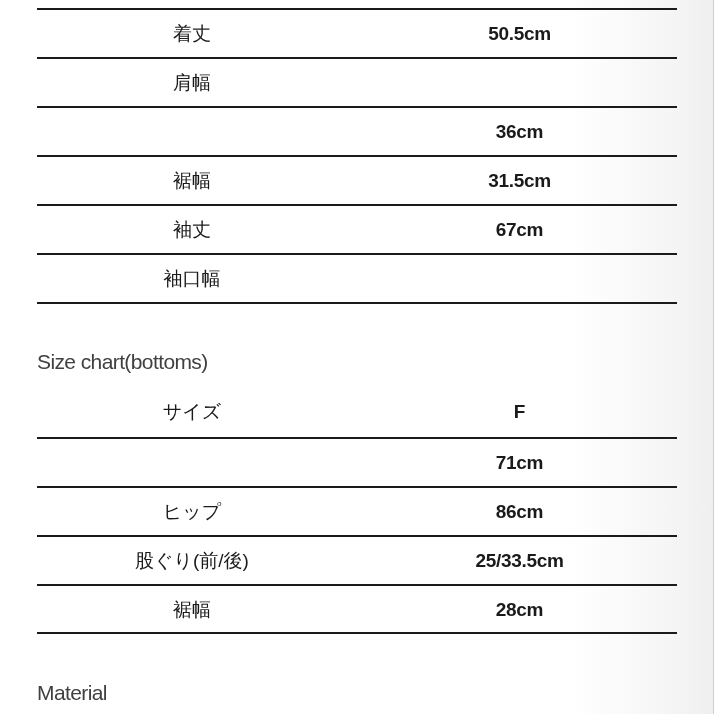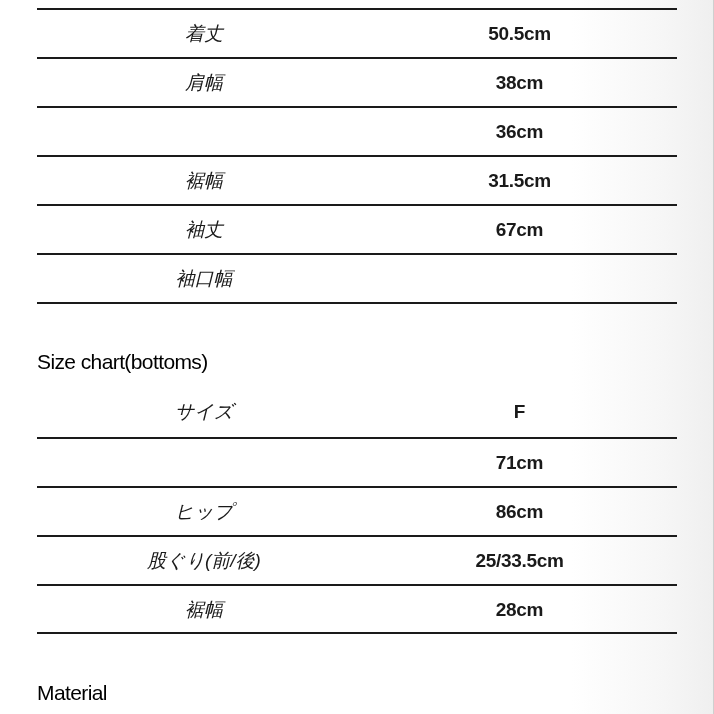--- a/index.html
+++ b/index.html
@@ -4,38 +4,37 @@
   <style>
     html, body { margin: 0; padding: 0; }
     body {
       width: 714px; height: 714px; overflow: hidden; position: relative;
       background: linear-gradient(90deg, #ffffff 0%, #ffffff 80%, #f6f6f6 93%, #efefef 100%);
       font-family: "Liberation Sans", "DejaVu Sans", sans-serif;
       color: #1a1a1a;
     }
     .rule { position: absolute; left: 37px; width: 640px; height: 2px; background: #1a1a1a; }
     .row { position: absolute; left: 37px; width: 640px; height: 47px; display: flex; align-items: center; }
-    .cell-label { position: absolute; left: 12px; width: 310px; text-align: center; font-size: 19px; font-style: italic; }
+    .cell-label { position: absolute; left: 0; width: 310px; text-align: center; font-size: 19px; }
     .cell-value { position: absolute; left: 370px; width: 225px; text-align: center; font-size: 19px; letter-spacing: -0.3px; font-weight: bold; }
-    .heading { position: absolute; left: 37px; font-size: 21px; letter-spacing: -0.6px; color: #000000; }
+    .heading { position: absolute; left: 37px; font-size: 21px; letter-spacing: -0.6px; color: #404040; }
     .right-edge { position: absolute; right: 0; top: 0; width: 1px; height: 714px; background: #cfcfcf; }
   </style>
 </head>
 <body>
 
 <div>
   <div class="rule" style="top:8px"></div>
   <div class="row" style="top:10px">
     <span class="cell-label">着丈</span>
     <span class="cell-value">50.5cm</span>
   </div>
   <div class="rule" style="top:57px"></div>
   <div class="row" style="top:59px">
     <span class="cell-label">肩幅</span>
-    <span class="cell-value">38cm</span>
   </div>
   <div class="rule" style="top:106px"></div>
   <div class="row" style="top:108px">
     <span class="cell-value">36cm</span>
   </div>
   <div class="rule" style="top:155px"></div>
   <div class="row" style="top:157px">
     <span class="cell-label">裾幅</span>
     <span class="cell-value">31.5cm</span>
   </div>

